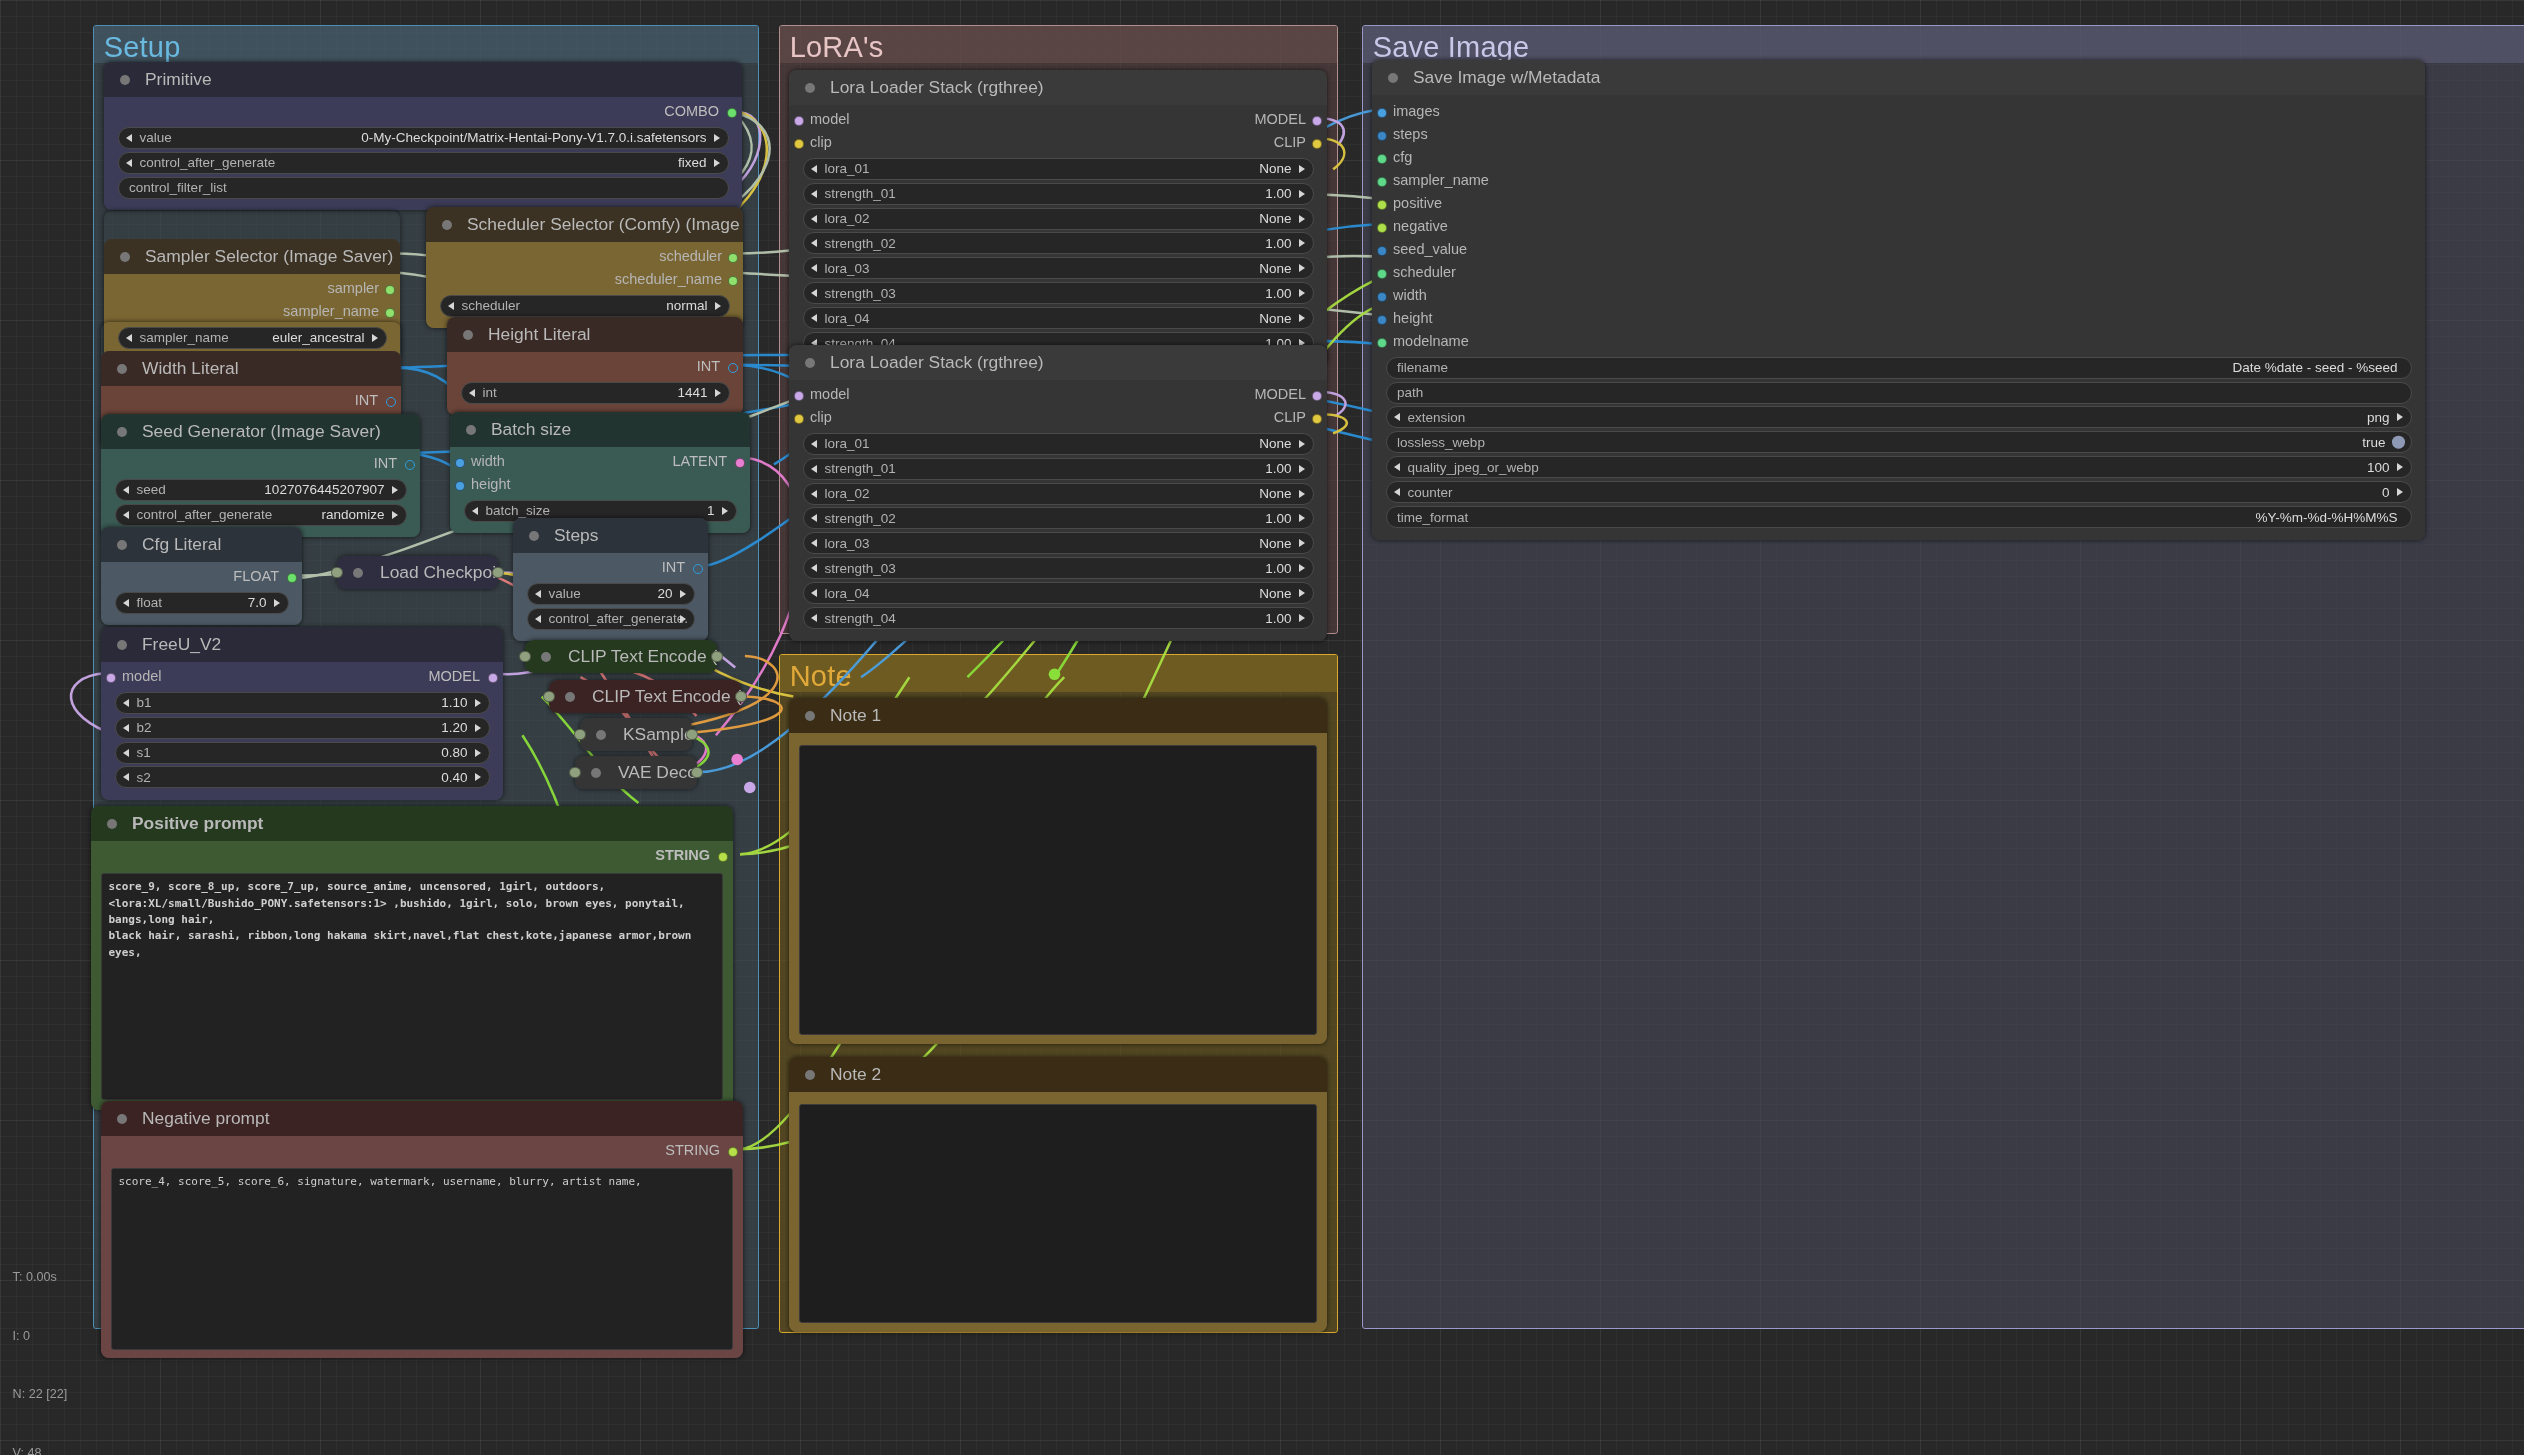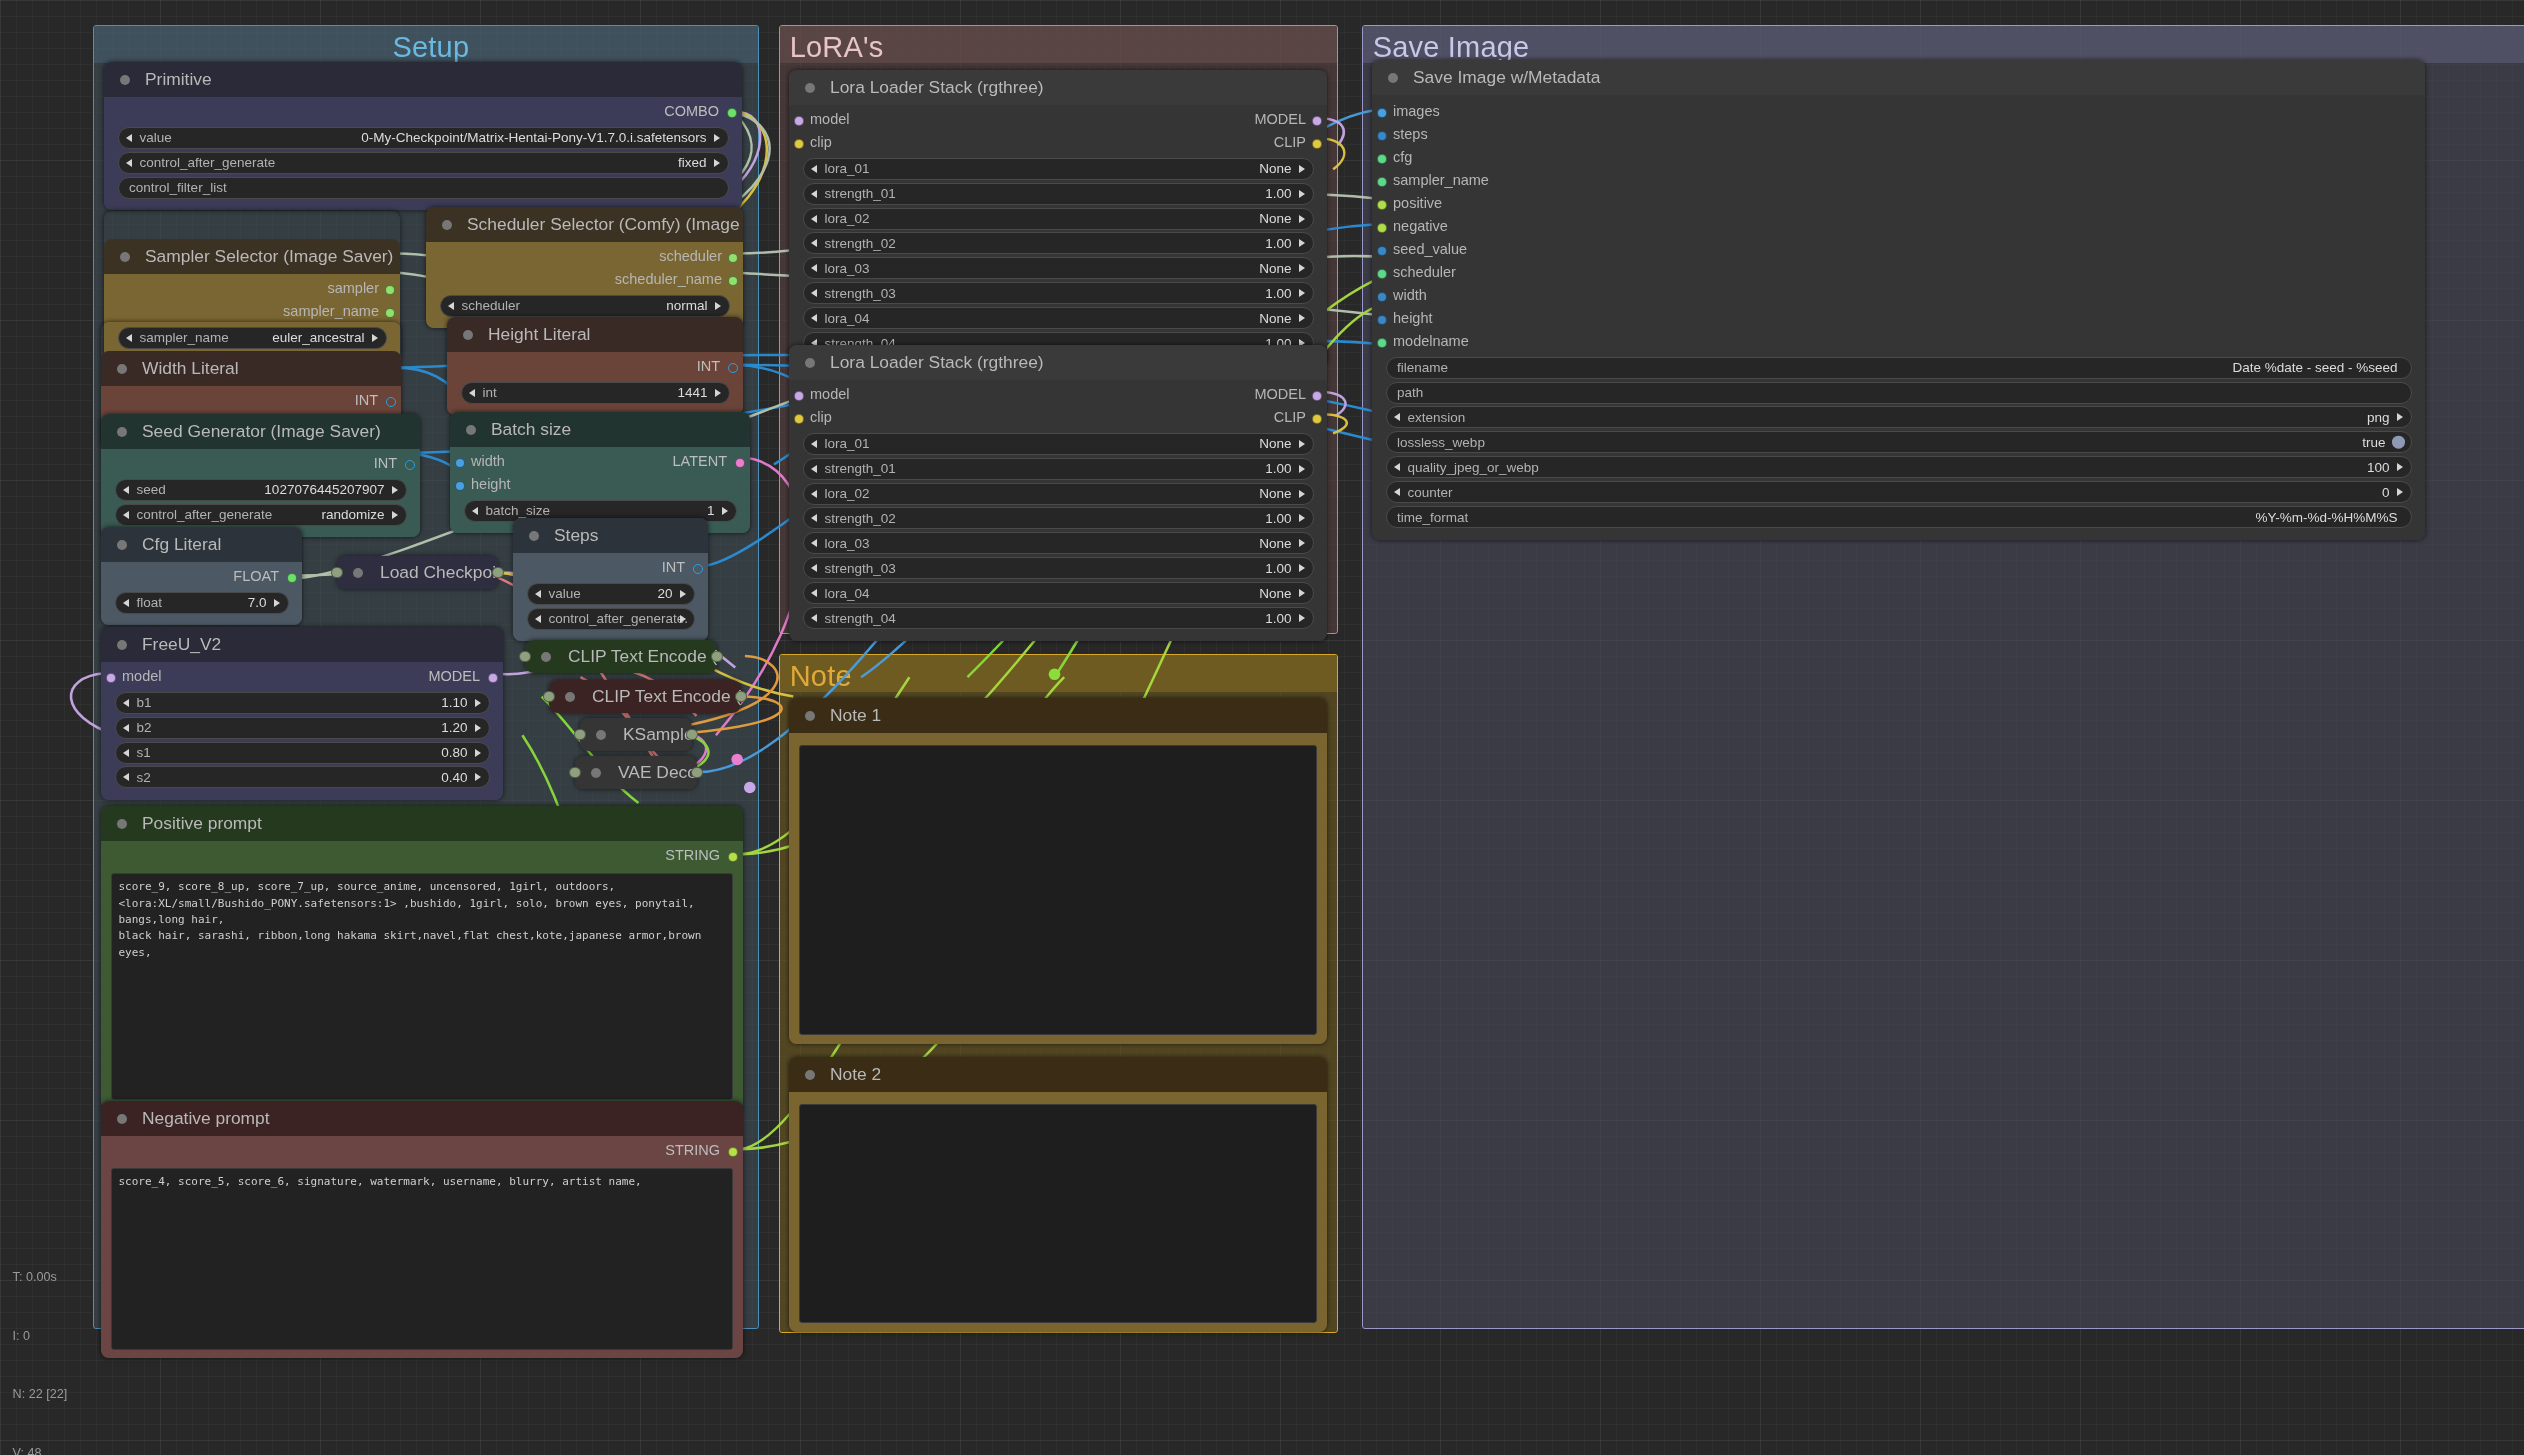--- a/index.html
+++ b/index.html
@@ -250,21 +250,21 @@
       </g>
     <g fill="#e8a040">
         <circle cx="896" cy="732" r="6"></circle>
       </g>
     <g fill="#e87fd0">
         <circle cx="762" cy="785" r="6"></circle>
       </g>
   </svg>
 
   <div class="group" style="left:93px; top:25px; width:666px; height:1304px; background:rgba(63,81,89,0.55); border:1.9px solid #4e8fb5;">
-    <div class="group-title" style="color:#69b9e0; background:rgba(70,95,110,0.6); height:37px;text-align:center;">Setup</div>
+    <div class="group-title" style="color:#69b9e0; background:rgba(70,95,110,0.6); height:37px;">Setup</div>
   </div>
 
   <div class="group" style="left:779px; top:25px; width:559px; height:609px; background:rgba(92,68,68,0.55); border:1.9px solid #b28f8f;">
     <div class="group-title" style="color:#e8c5c5; background:rgba(105,78,78,0.6); height:37px;">LoRA's</div>
   </div>
 
   <div class="group" style="left:779px; top:654px; width:559px | 0; width:559px; height:679px; background:rgba(110,90,30,0.6); border:1.9px solid #d9a92c;">
     <div class="group-title" style="color:#e0a93a; background:rgba(122,100,33,0.7); height:37px;">Note</div>
   </div>
 
@@ -556,21 +556,21 @@
 
   <div class="node collapsed" style="left:575px; top:756px; width:122px; z-index:14;">
     <div class="node-title" style="background:#353535;">
       <span class="dot"></span>
       <span>VAE Decode</span>
     </div>
     <span class="collapse-port" style="left:-5.8px;"></span>
     <span class="collapse-port" style="right:-5.8px;"></span>
   </div>
 
-  <div class="node" style="left:101px; top:806px; width:642px;">
+  <div class="node" style="left:91px; top:806px; width:642px;font-weight:bold;">
     <div class="node-title" style="background:#25391f;">
       <span class="dot"></span>
       <span>Positive prompt</span>
     </div>
     <div class="node-body" style="background:#3d5a33; height:269px;">
       <div class="slot-row">
         <span class="typelabel" style="top:1.9px;">STRING</span>
         <span class="port right" style="background:#b6e04a;"></span>
       </div>
       <div class="textarea" style="height:227px;">score_9, score_8_up, score_7_up, source_anime, uncensored, 1girl, outdoors,

